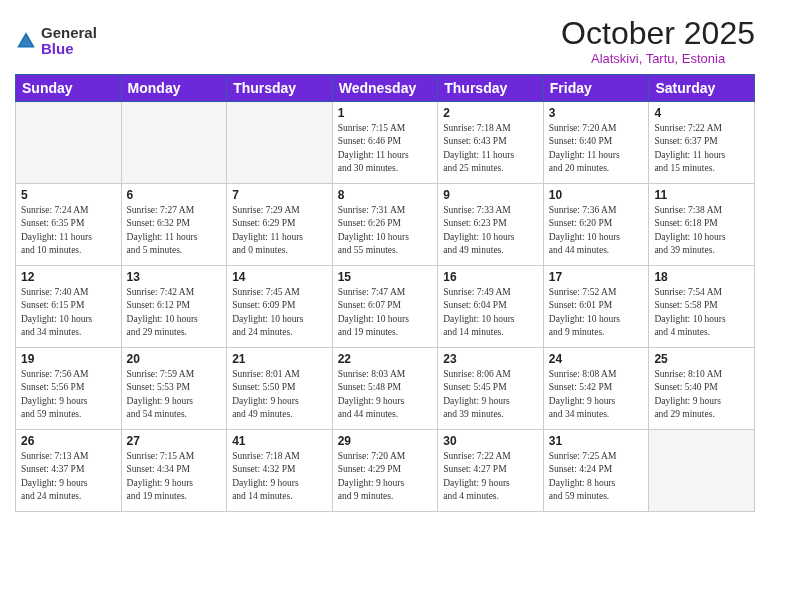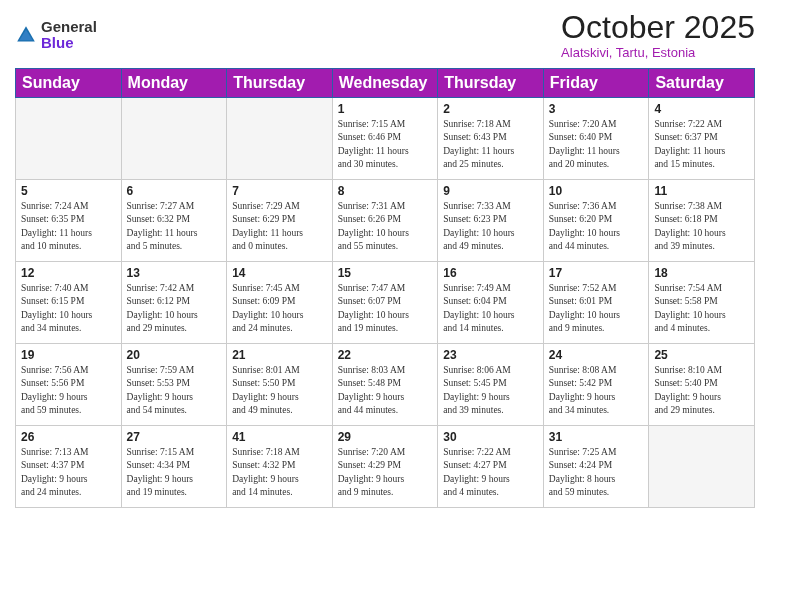--- a/index.html
+++ b/index.html
@@ -6,21 +6,21 @@
     body {
       font-family: Arial, sans-serif;
       background: #fff;
       width: 792px;
       height: 612px;
       overflow: hidden;
     }
     .container {
       width: 770px;
       height: 612px;
-      padding: 10px 15px;
+      padding: 16px 15px;
     }
     .header {
       display: flex;
       justify-content: space-between;
       align-items: center;
       margin-bottom: 8px;
     }
     .logo {
       display: flex;
       align-items: center;
@@ -39,43 +39,43 @@
       font-size: 15px;
       font-weight: bold;
       color: #6d28d9;
     }
     .logo-icon {
       width: 22px;
       height: 22px;
       margin-right: 4px;
     }
     .title-block {
-      text-align: left;
+      text-align: center;
     }
     .month-title {
       font-size: 32px;
       font-weight: 300;
       color: #222;
       line-height: 1.1;
     }
     .location {
       font-size: 13px;
       color: #a21caf;
     }
     .calendar {
       width: 100%;
       border-collapse: collapse;
       table-layout: fixed;
     }
     .calendar th {
-      background-color: #a21caf;
+      background-color: #6d28d9;
       color: #fff;
       text-align: left;
       padding: 5px 6px;
-      font-size: 16px;
+      font-size: 14px;
       font-weight: bold;
       border: 1px solid #2B5EA7;
       margin-top: 20px;
     }
     .calendar td {
       border: 1px solid #ccc;
       vertical-align: top;
       padding: 4px 5px;
       height: 82px;
       background: #fff;

